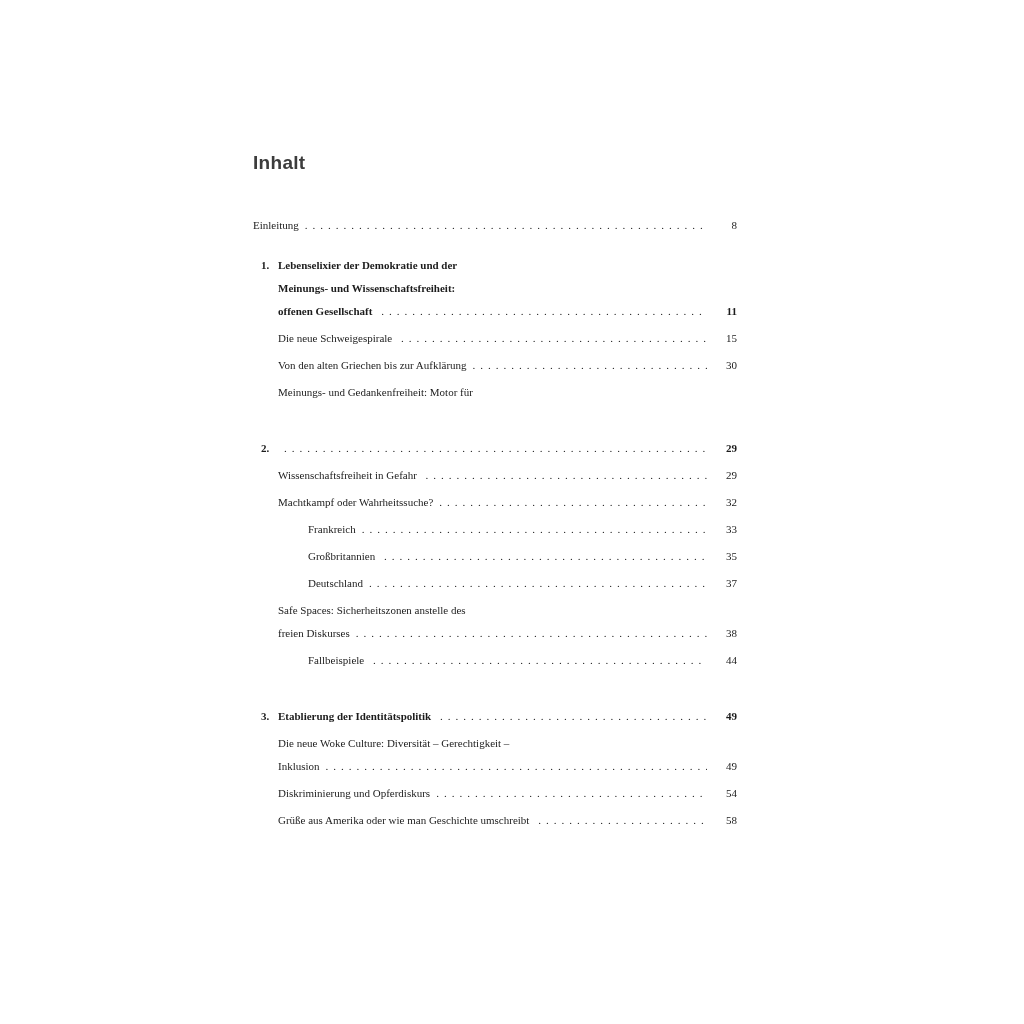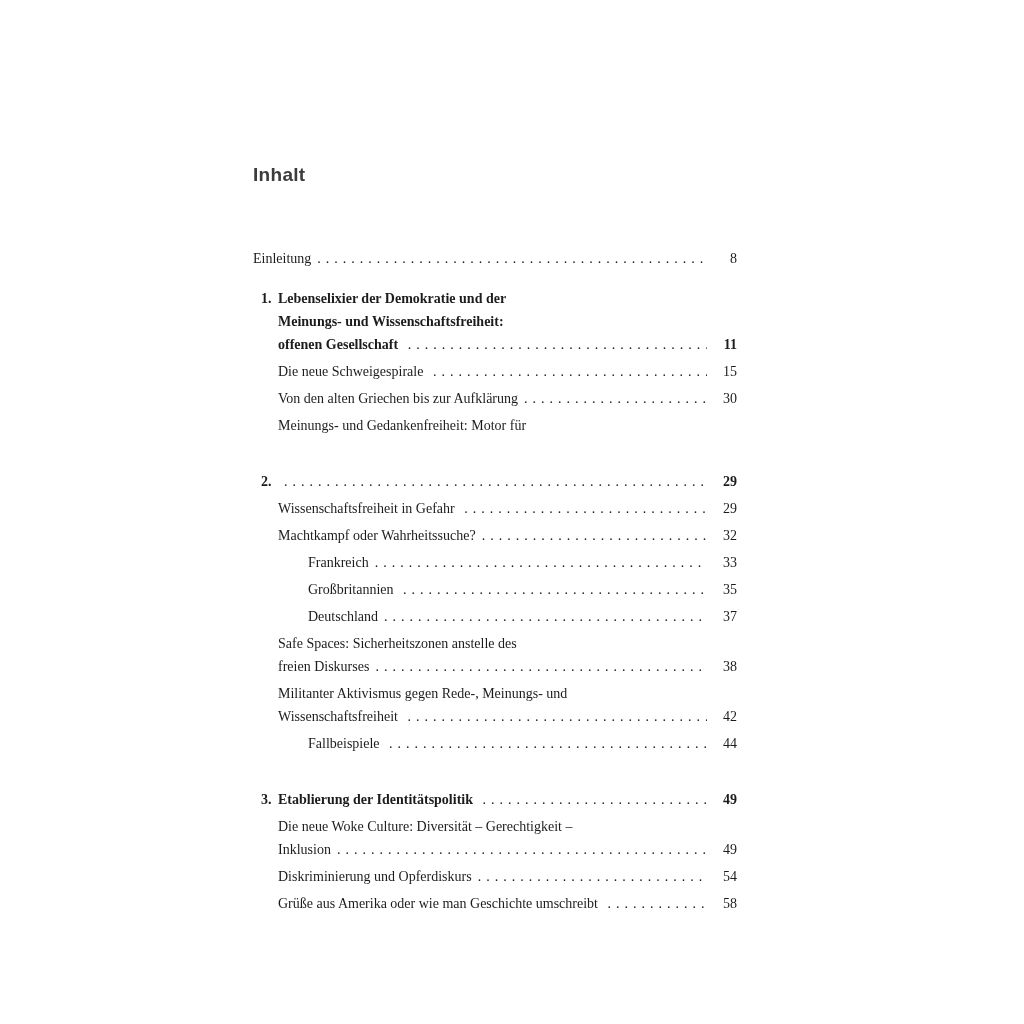--- a/index.html
+++ b/index.html
@@ -6,33 +6,33 @@
   .canvas{
     position:relative;
     width:1024px;height:1024px;
     background:#ffffff;
     font-family:"Liberation Serif", serif;
     color:#1c1c1c;
     overflow:hidden;
   }
   .content{
     position:absolute;
-    left:253px;top:164px;
+    left:253px;top:152px;
     width:484px;
   }
   .page-title{
     font-family:"Liberation Sans", sans-serif;
     font-weight:700;
     font-size:19px;
     color:#3c3c3c;
     letter-spacing:0.3px;
   }
   .toc{
-    margin-top:61px;
-    font-size:14px;
+    margin-top:40px;
+    font-size:11px;
     line-height:23px;
   }
   .entry{
     position:relative;
     margin-top:4px;
   }
   .entry:first-child{margin-top:0;}
   .entry.gap-chapter{margin-top:33px;}
   .entry.gap-chapter-first{margin-top:17px;}
   .entry.indent-1{padding-left:25px;}
@@ -110,24 +110,20 @@
         <div class="entry indent-2">
           <div class="line last"><span class="txt">Großbritannien </span><span class="leader"></span><span class="page-num">35</span></div>
         </div>
         <div class="entry indent-2">
           <div class="line last"><span class="txt">Deutschland</span><span class="leader"></span><span class="page-num">37</span></div>
         </div>
         <div class="entry indent-1">
           <div class="line">Safe Spaces: Sicherheitszonen anstelle des</div>
           <div class="line last"><span class="txt">freien Diskurses</span><span class="leader"></span><span class="page-num">38</span></div>
         </div>
-        <div class="entry indent-1">
-          <div class="line">Militanter Aktivismus gegen Rede-, Meinungs- und</div>
-          <div class="line last"><span class="txt">Wissenschaftsfreiheit </span><span class="leader"></span><span class="page-num">42</span></div>
-        </div>
         <div class="entry indent-2">
           <div class="line last"><span class="txt">Fallbeispiele </span><span class="leader"></span><span class="page-num">44</span></div>
         </div>
         <div class="entry indent-1 bold gap-chapter">
           <span class="num">3.</span>
           <div class="line last"><span class="txt">Etablierung der Identitätspolitik </span><span class="leader"></span><span class="page-num">49</span></div>
         </div>
         <div class="entry indent-1">
           <div class="line">Die neue Woke Culture: Diversität – Gerechtigkeit –</div>
           <div class="line last"><span class="txt">Inklusion</span><span class="leader"></span><span class="page-num">49</span></div>

